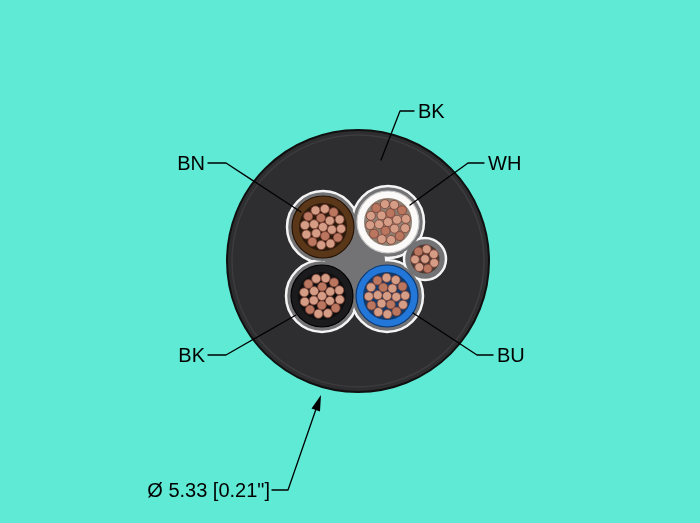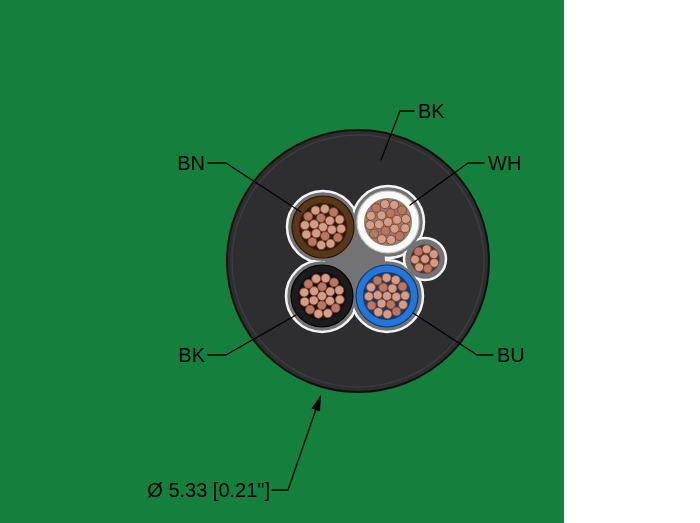--- a/index.html
+++ b/index.html
@@ -5,23 +5,23 @@
   html, body {
     margin: 0;
     padding: 0;
     background: #ffffff;
     width: 700px;
     height: 523px;
     overflow: hidden;
   }
   .stage {
     position: relative;
-    width: 564px;
+    width: 700px;
     height: 523px;
-    background: #15803d;
+    background: #5eead4;
   }
   svg text {
     font-family: "Liberation Sans", sans-serif;
     font-size: 20px;
     fill: #000000;
   }
   .leader {
     fill: none;
     stroke: #000000;
     stroke-width: 1.3;

